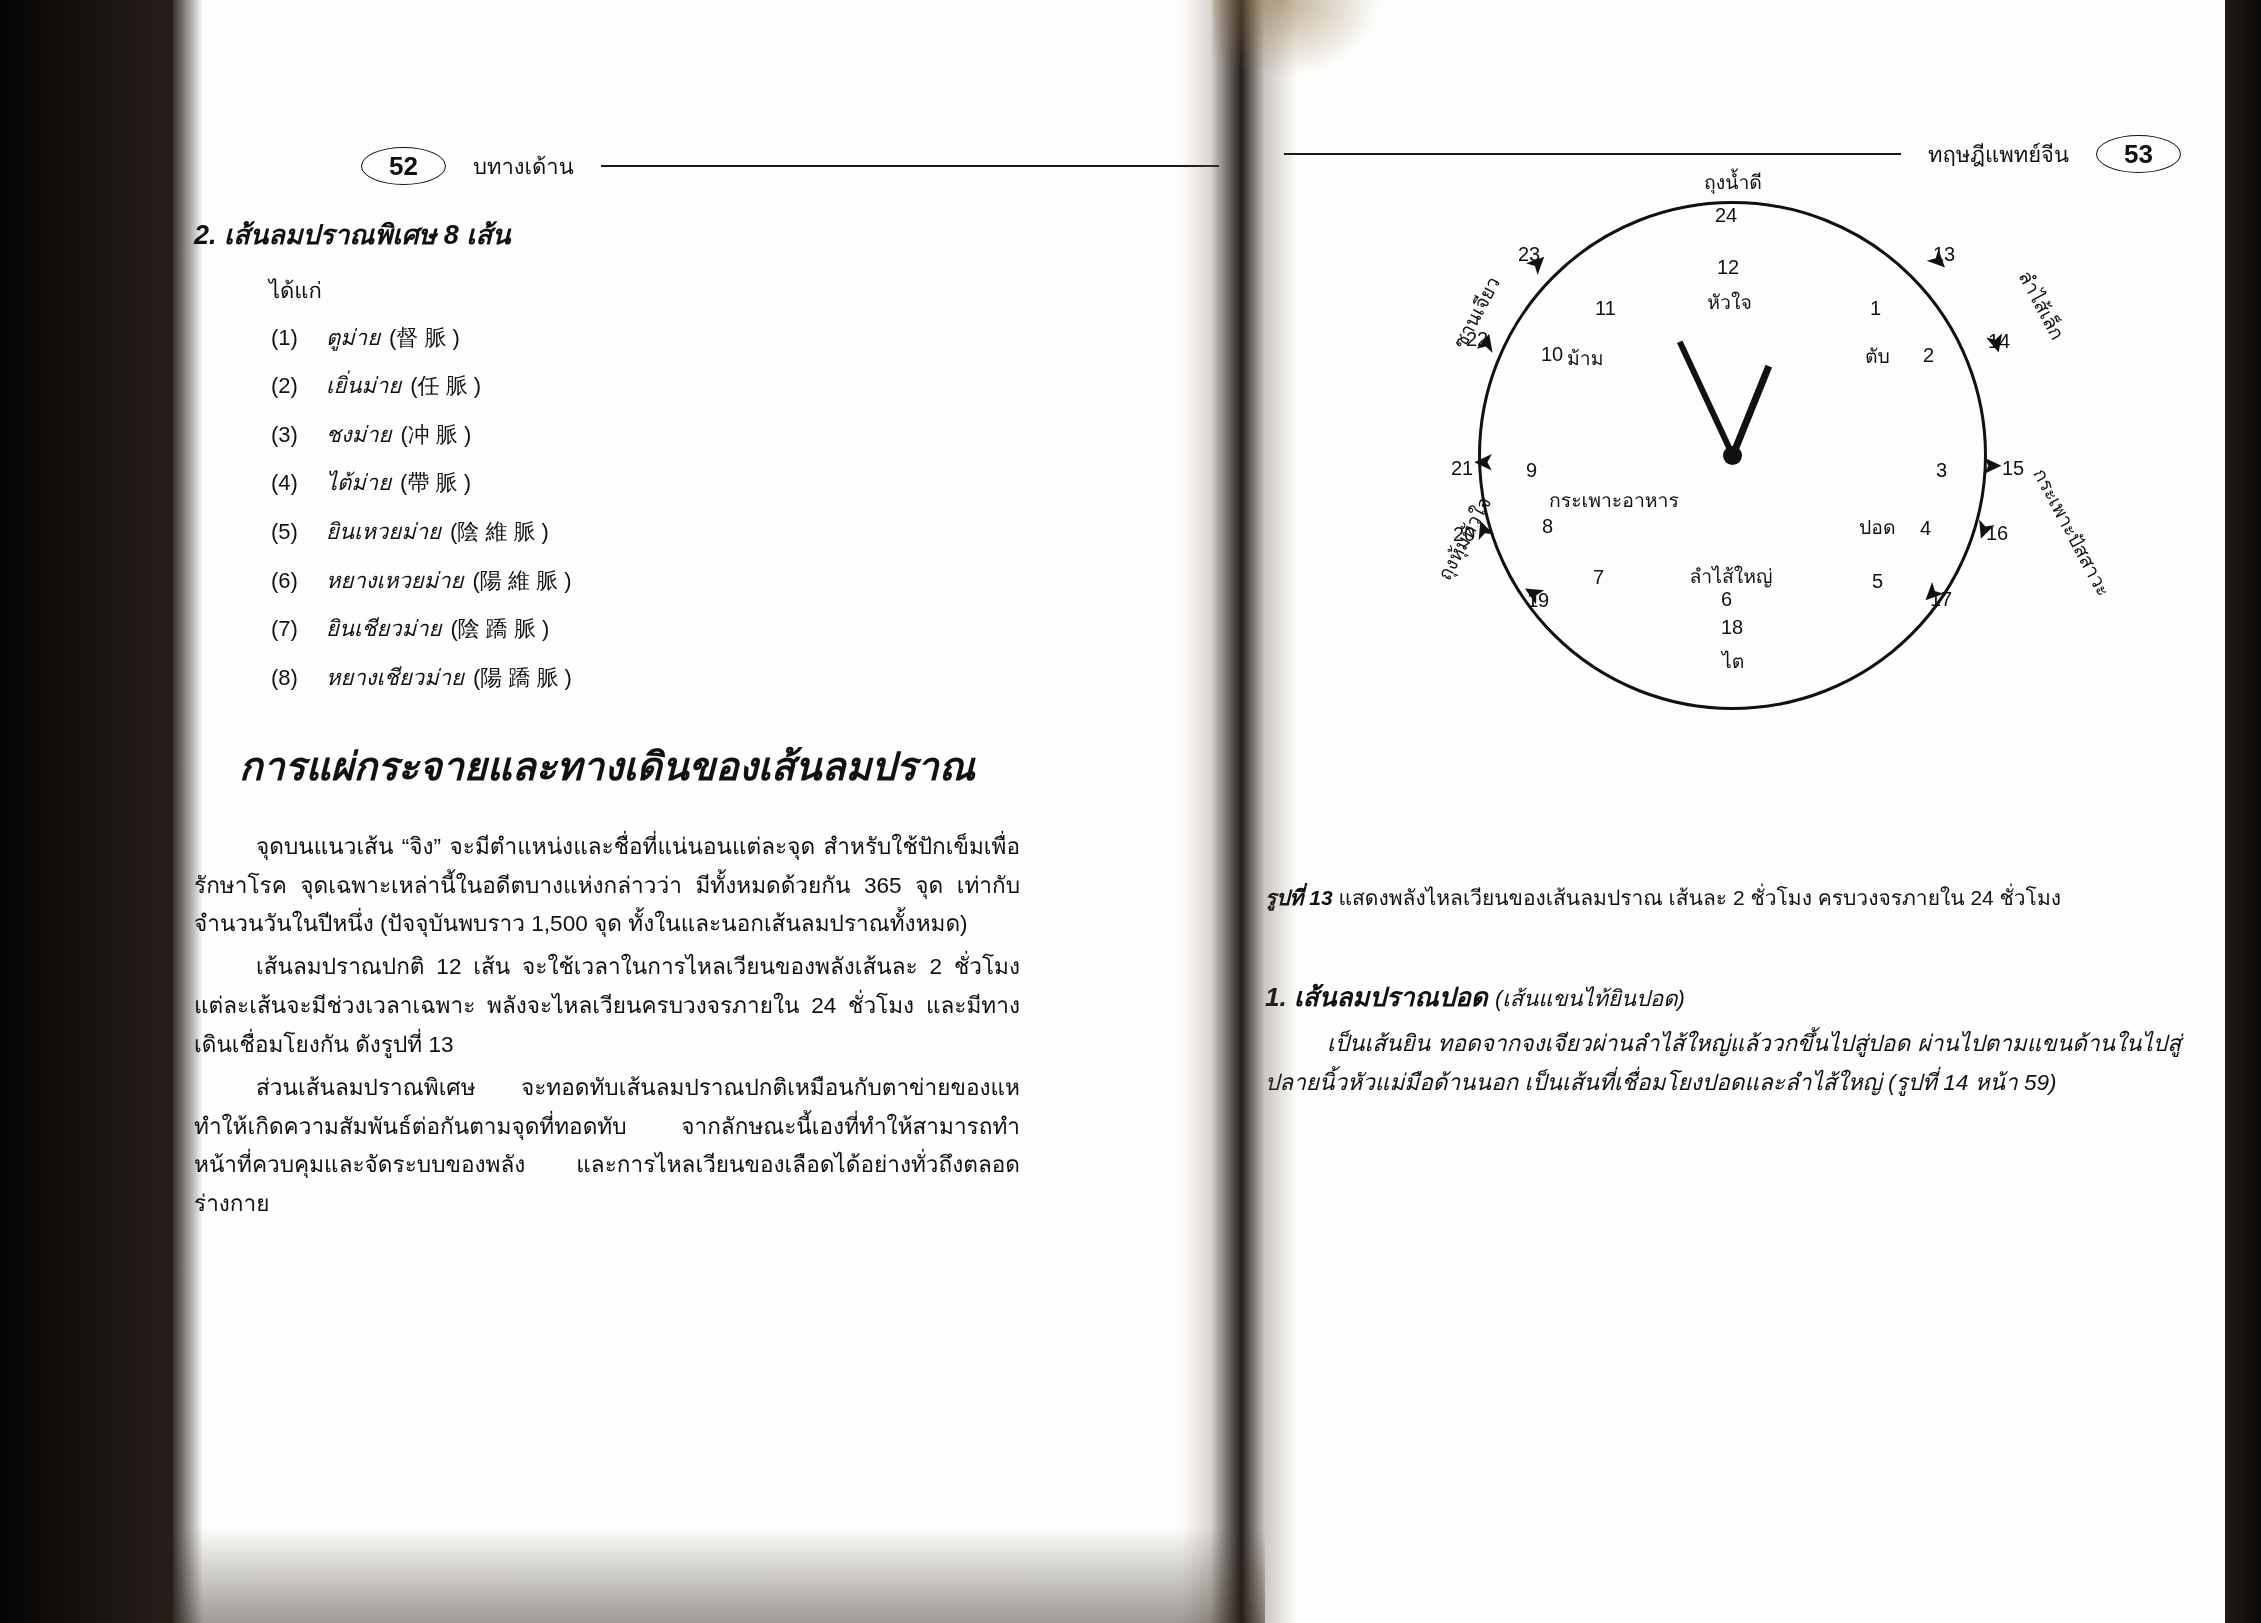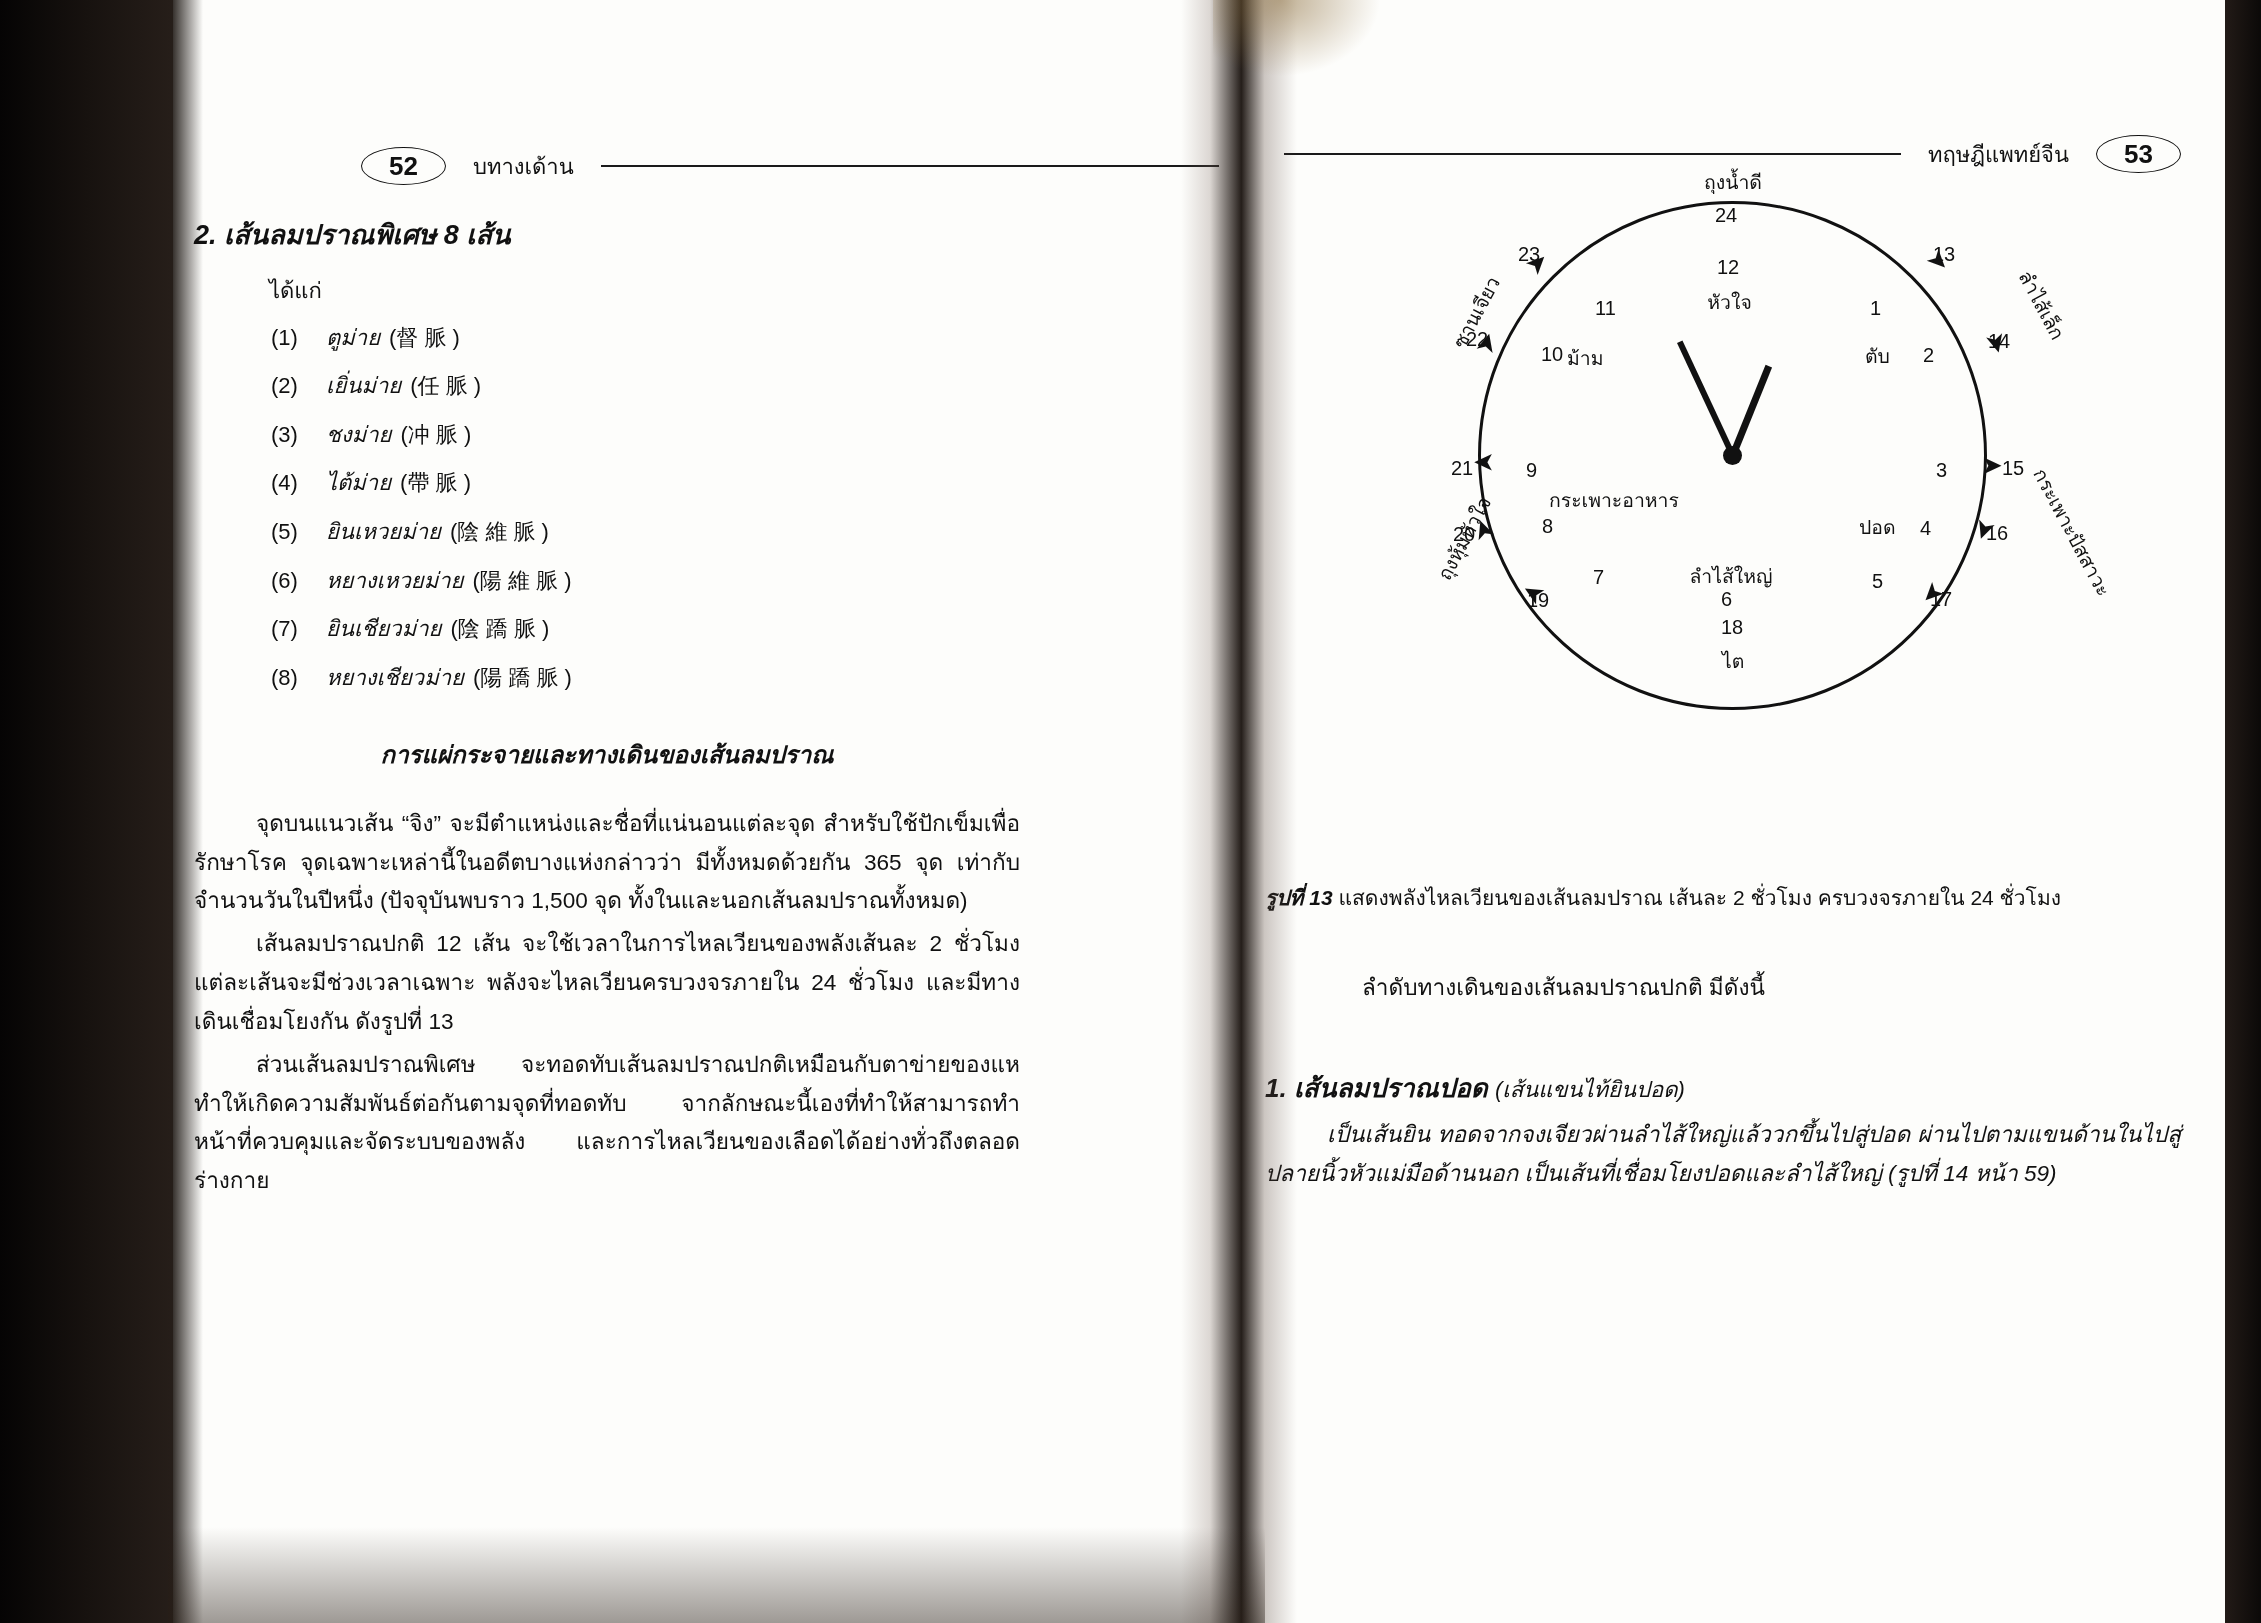--- a/index.html
+++ b/index.html
@@ -134,21 +134,21 @@
     font-size: 22px;
     margin-bottom: 13.6px;
     align-items: baseline;
   }
   .list-idx { width: 55px; }
   .list-thai { font-style: italic; }
   .list-han { margin-left: 9px; font-style: normal; }
 
   .h-big {
     font-family: "Liberation Sans", sans-serif;
-    font-size: 24px;
+    font-size: 39px;
     font-weight: bold;
     font-style: italic;
     text-align: center;
     margin: 40px 0 31px 0;
   }
   .para {
     font-family: "Liberation Sans", sans-serif;
     font-size: 22.6px;
     line-height: 1.72;
     text-align: justify;
@@ -395,21 +395,20 @@
       <div class="arrow" style="left:208px; top:314px; transform:rotate(180deg);">➤</div>
       <div class="arrow" style="left:210px; top:194px; transform:rotate(285deg);">➤</div>
       <div class="arrow" style="left:261px; top:114px; transform:rotate(315deg);">➤</div>
     </div>
 
     <div class="fig-cap">
       <span class="bold-it">รูปที่ 13</span>
       <span>แสดงพลังไหลเวียนของเส้นลมปราณ  เส้นละ  2  ชั่วโมง  ครบวงจรภายใน  24  ชั่วโมง</span>
     </div>
 
-    <div class="rp-line">ลำดับทางเดินของเส้นลมปราณปกติ  มีดังนี้</div>
 
     <div class="rp-h">
       <span>1. เส้นลมปราณปอด</span>
       <span class="sub">(เส้นแขนไท้ยินปอด)</span>
     </div>
     <div class="rp-para">เป็นเส้นยิน ทอดจากจงเจียวผ่านลำไส้ใหญ่แล้ววกขึ้นไปสู่ปอด ผ่านไปตามแขนด้านในไปสู่ปลายนิ้วหัวแม่มือด้านนอก เป็นเส้นที่เชื่อมโยงปอดและลำไส้ใหญ่ (รูปที่ 14 หน้า 59)</div>
   </div>
 
   <div class="edge-left-dark"></div>
   <div class="gutter"></div>

